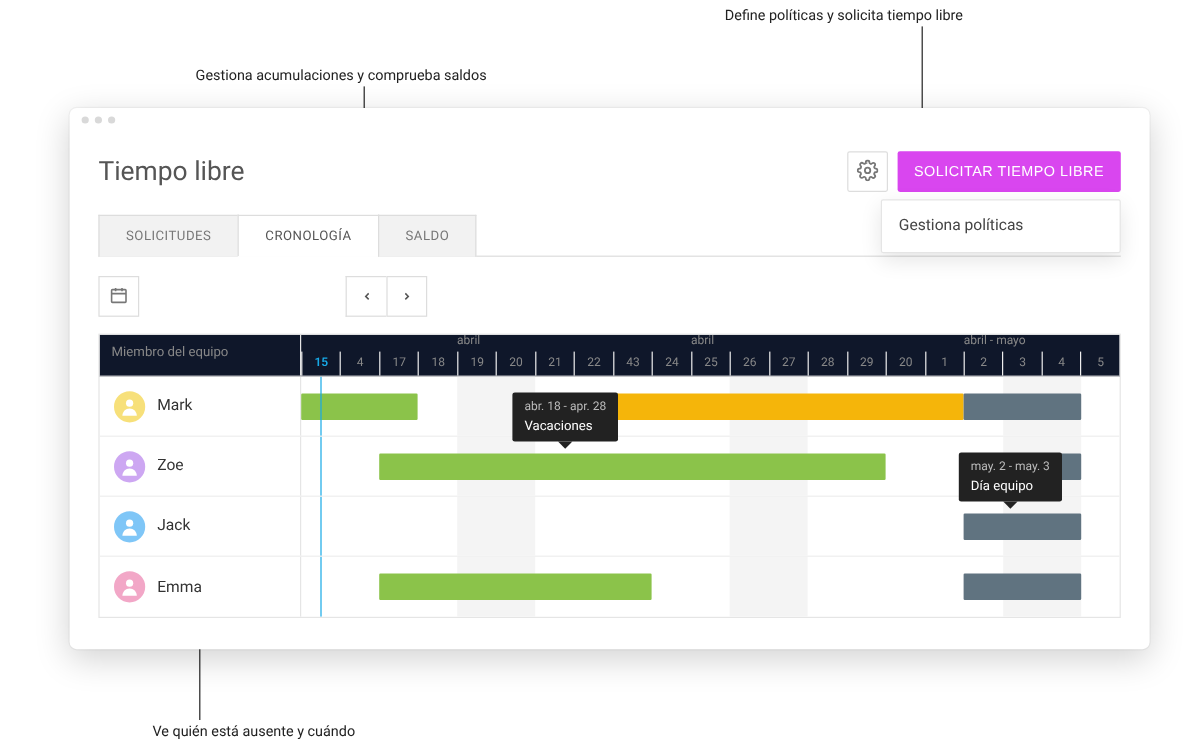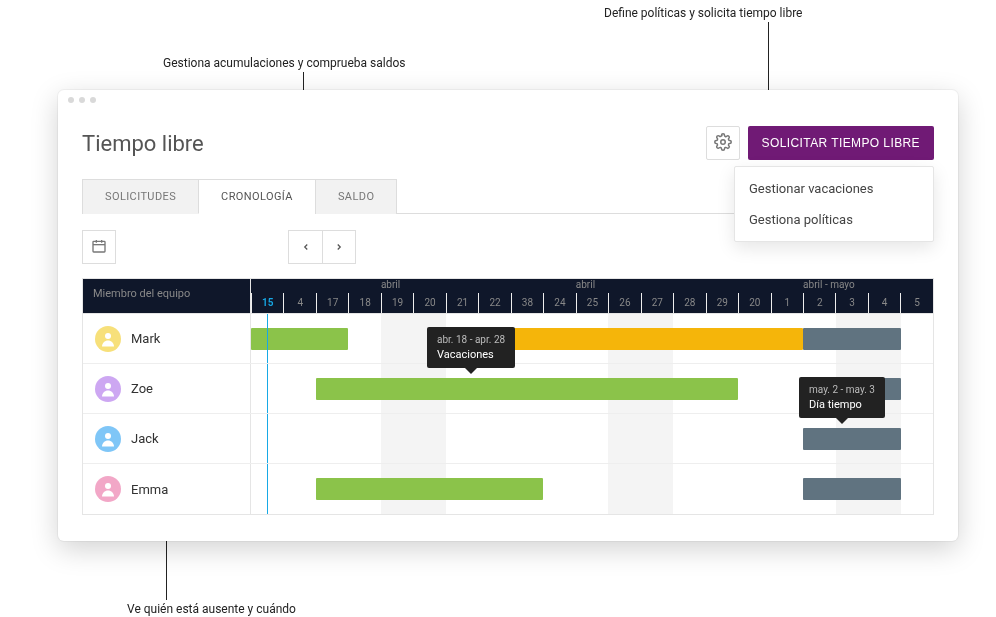--- a/index.html
+++ b/index.html
@@ -68,21 +68,21 @@
   .gear-btn {
     width: 34px; height: 34px;
     border: 1px solid #ddd;
     background: #fff;
     border-radius: 2px;
     display: flex; align-items: center; justify-content: center;
     cursor: pointer;
   }
   .btn-primary {
     height: 34px;
-    background: #701a75;
+    background: #d946ef;
     color: #fff;
     border: none;
     padding: 0 14px;
     font-size: 12px;
     letter-spacing: 0.4px;
     border-radius: 2px;
     cursor: pointer;
   }
   .gear-menu {
     position: absolute;
@@ -293,21 +293,20 @@
           <span>
             <svg class="gear-svg" viewBox="0 0 24 24" fill="none" stroke="#777" stroke-width="2">
               <circle cx="12" cy="12" r="3"></circle>
               <path d="M19.4 15a1.7 1.7 0 0 0 .34 1.87l.06.06a2 2 0 1 1-2.83 2.83l-.06-.06a1.7 1.7 0 0 0-1.87-.34 1.7 1.7 0 0 0-1.03 1.56V21a2 2 0 1 1-4 0v-.09a1.7 1.7 0 0 0-1.11-1.56 1.7 1.7 0 0 0-1.87.34l-.06.06a2 2 0 1 1-2.83-2.83l.06-.06a1.7 1.7 0 0 0 .34-1.87 1.7 1.7 0 0 0-1.56-1.03H3a2 2 0 1 1 0-4h.09a1.7 1.7 0 0 0 1.56-1.11 1.7 1.7 0 0 0-.34-1.87l-.06-.06a2 2 0 1 1 2.83-2.83l.06.06c.52.52 1.3.66 1.87.34H9a1.7 1.7 0 0 0 1.03-1.56V3a2 2 0 1 1 4 0v.09c0 .68.4 1.3 1.03 1.56.57.32 1.35.18 1.87-.34l.06-.06a2 2 0 1 1 2.83 2.83l-.06.06a1.7 1.7 0 0 0-.34 1.87V9c.26.63.88 1.03 1.56 1.03H21a2 2 0 1 1 0 4h-.09a1.7 1.7 0 0 0-1.56 1.03z"></path>
             </svg>
           </span>
         </button>
         <button class="btn-primary">SOLICITAR TIEMPO LIBRE</button>
 
         <div class="gear-menu">
-          <div class="gear-menu-item">Gestionar vacaciones</div>
           <div class="gear-menu-item">Gestiona políticas</div>
         </div>
       </div>
     </div>
 
     <div class="tabs">
       <div class="tab">SOLICITUDES</div>
       <div class="tab active">CRONOLOGÍA</div>
       <div class="tab">SALDO</div>
     </div>
@@ -352,21 +351,21 @@
             </div>
           <div class="tl-days" id="tl-days">
               <div class="tl-day today">15</div>
               <div class="tl-day">4</div>
               <div class="tl-day">17</div>
               <div class="tl-day">18</div>
               <div class="tl-day">19</div>
               <div class="tl-day">20</div>
               <div class="tl-day">21</div>
               <div class="tl-day">22</div>
-              <div class="tl-day">38</div>
+              <div class="tl-day">43</div>
               <div class="tl-day">24</div>
               <div class="tl-day">25</div>
               <div class="tl-day">26</div>
               <div class="tl-day">27</div>
               <div class="tl-day">28</div>
               <div class="tl-day">29</div>
               <div class="tl-day">20</div>
               <div class="tl-day">1</div>
               <div class="tl-day">2</div>
               <div class="tl-day">3</div>
@@ -453,18 +452,18 @@
             </div>
           </div>
         </div>
 
       <div class="tooltip" id="tt-vac" style="left:344px; top:48px;">
         <span class="tt-dates">abr. 18 - apr. 28</span>
         <span>Vacaciones</span>
       </div>
       <div class="tooltip" id="tt-hol" style="left:716px; top:98px;">
         <span class="tt-dates">may. 2 - may. 3</span>
-        <span>Día tiempo</span>
+        <span>Día equipo</span>
       </div>
     </div>
 
   </div>
 </div>
 
 </body></html>

